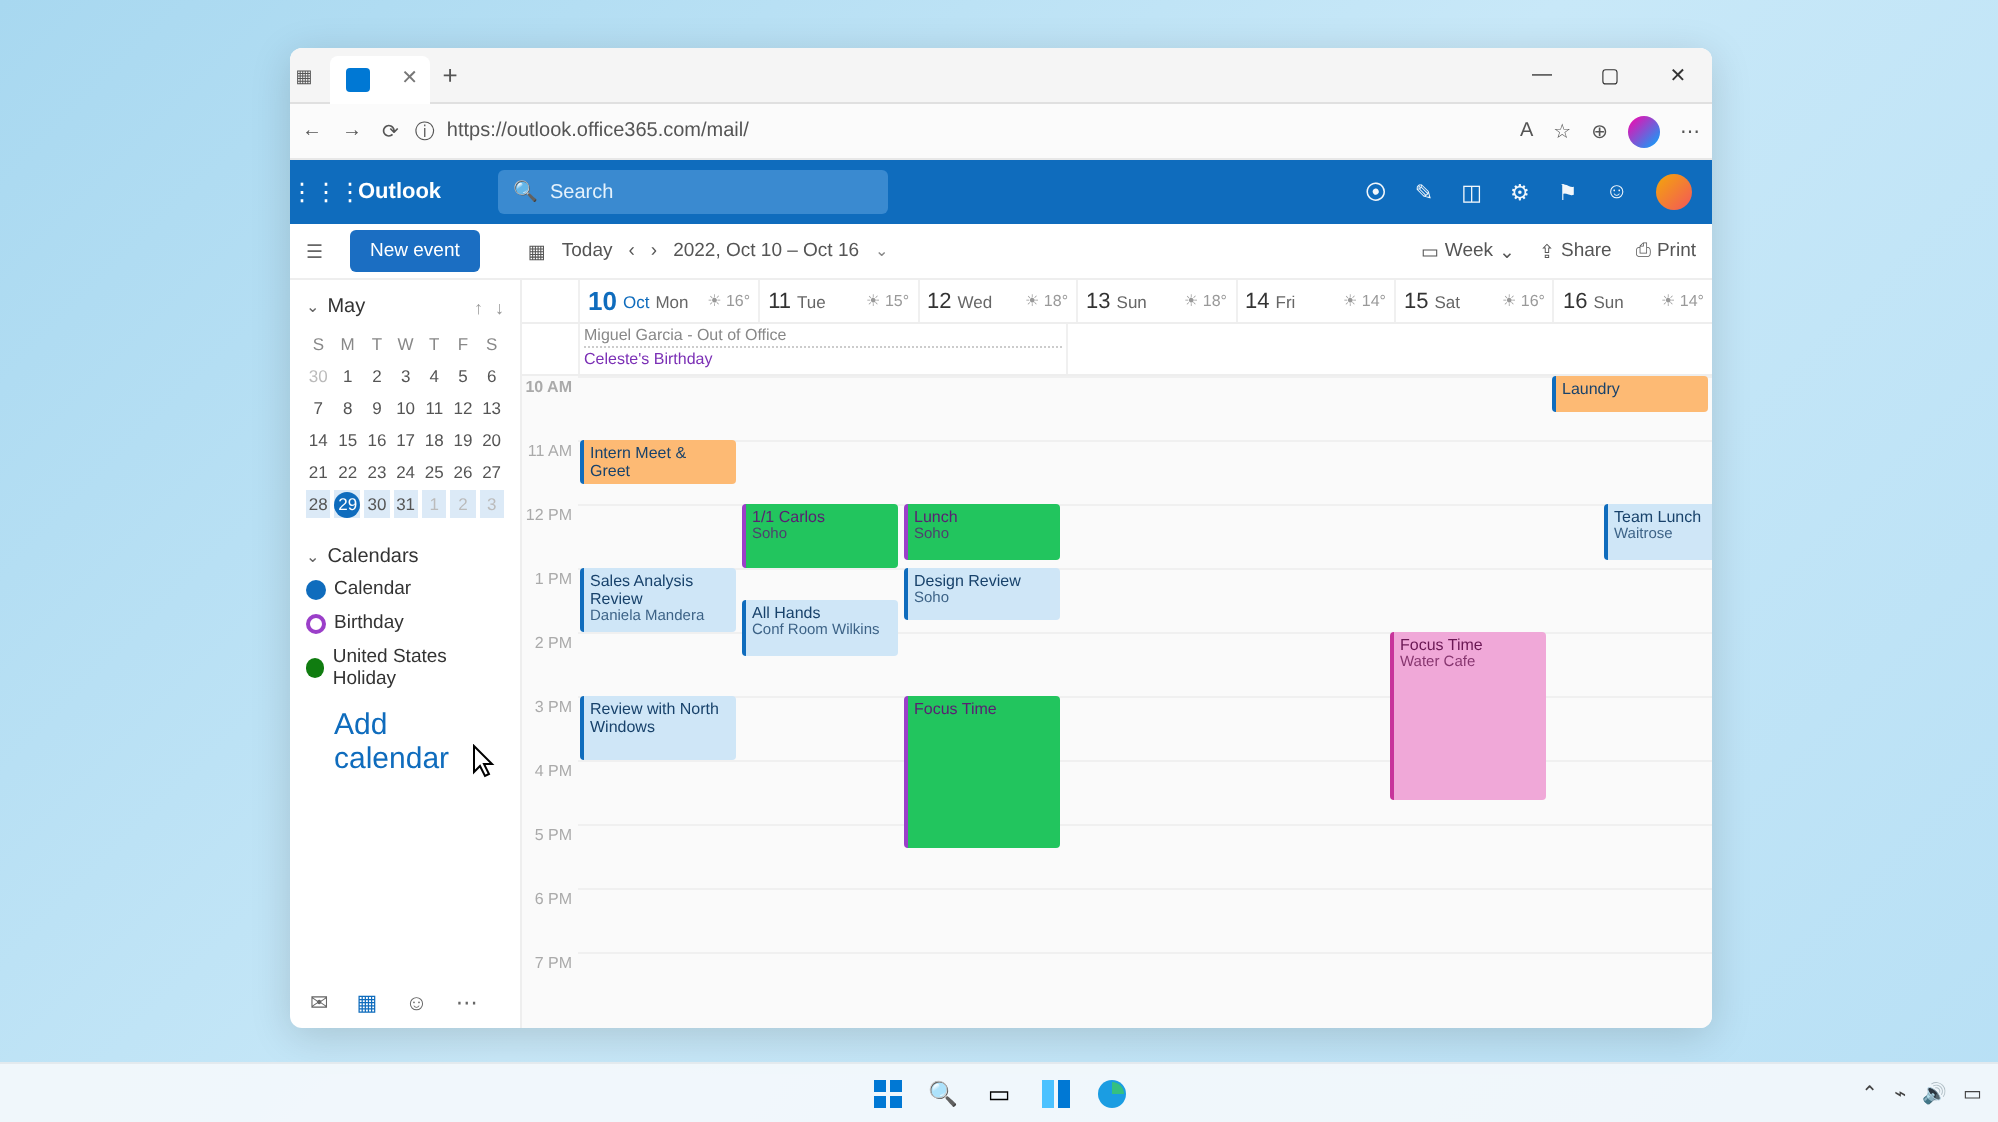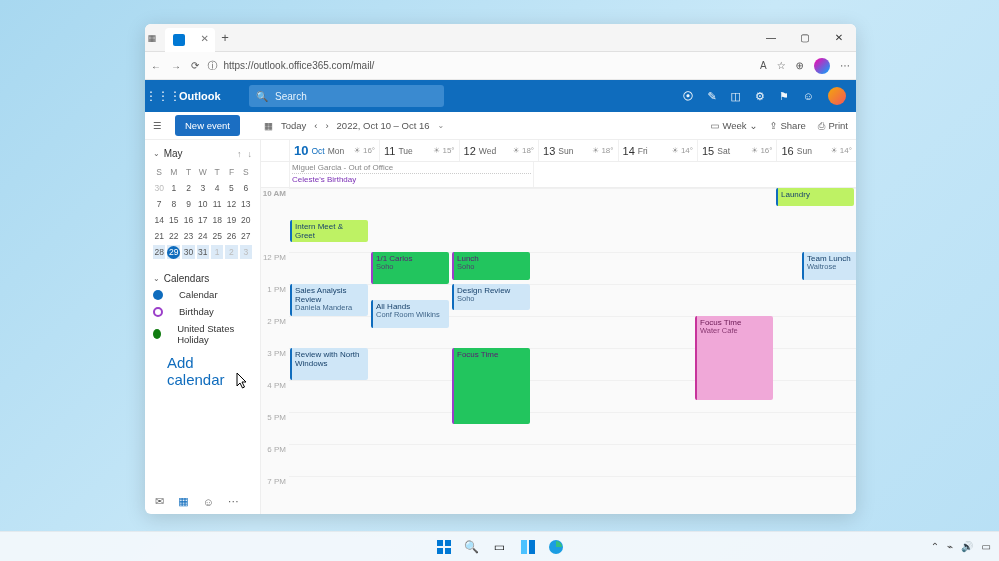--- a/index.html
+++ b/index.html
@@ -42,21 +42,21 @@
   .monthhdr .arrows{margin-left:auto;color:#999;display:flex;gap:6px;font-size:9px;}
   .mini{width:100%;}
   .mini tr{height:14px;}
   .mini td,.mini th{width:14.2%;text-align:center;font-size:8.5px;color:#555;}
   .mini th{color:#888;font-weight:400;}
   .mini .dim{color:#bbb;}
   .mini .today{background:#0f6cbd;color:#fff;border-radius:50%;display:inline-block;width:13px;height:13px;line-height:13px;}
   .mini .sel td{background:#dceaf7;}
   .calhdr{display:flex;align-items:center;font-size:10px;color:#333;margin-top:10px;padding:2px;}
   .callist{font-size:9.5px;color:#333;}
-  .callist div{display:flex;align-items:center;gap:16px;padding:3px 2px;}
+  .callist div{display:flex;align-items:center;gap:4px;padding:3px 2px;}
   .dot{width:10px;height:10px;border-radius:50%;display:inline-block;}
   .addcal{color:#0f6cbd;font-size:15px;padding:6px 2px 0 16px;}
   .siderail{margin-top:auto;display:flex;gap:14px;padding:6px 4px;color:#666;font-size:11px;align-items:center;}
   .siderail .active{color:#0f6cbd;}
   
   .grid{flex:1;display:flex;flex-direction:column;background:#fafafa;}
   .dayrow{height:22px;display:flex;border-bottom:1px solid #eee;background:#fff;}
   .timecol{width:28px;flex-shrink:0;}
   .daycell{flex:1;border-left:1px solid #f0f0f0;display:flex;align-items:center;padding:0 4px;font-size:8.5px;color:#666;gap:3px;position:relative;}
   .daycell.first{flex:1.15;}
@@ -68,21 +68,21 @@
   .allday .oof{color:#888;border-bottom:1px dotted #ccc;padding-bottom:1px;margin-bottom:1px;}
   .allday .bday{color:#7b2fb5;}
   .hours{flex:1;position:relative;overflow:hidden;}
   .hrow{position:absolute;left:0;right:0;display:flex;height:32px;}
   .hrow .lbl{width:28px;font-size:8px;color:#aaa;text-align:right;padding-right:3px;padding-top:1px;}
   .hrow .line{flex:1;border-top:1px solid #f0f0f0;}
   .evt{position:absolute;font-size:8px;border-radius:2px;padding:2px 3px;overflow:hidden;line-height:1.15;border-left:2px solid;}
   .evt .t{font-weight:500;}
   .evt .s{opacity:0.8;font-size:7.5px;}
   .blue{background:#cfe6f7;border-color:#0f6cbd;color:#18426b;}
-  .blue2{background:#bef264;border-color:#0f6cbd;color:#18426b;}
+  .blue2{background:#fdba74;border-color:#0f6cbd;color:#18426b;}
   .purple{background:#22c55e;border-color:#9b3fc9;color:#5a2072;}
   .pink{background:#f0a8d8;border-color:#c7349b;color:#6b1854;}
   
   .taskbar{position:absolute;left:0;right:0;bottom:0;height:30px;background:rgba(245,248,252,0.9);display:flex;align-items:center;justify-content:center;gap:6px;border-top:1px solid rgba(0,0,0,0.05);}
   .taskbar .ti{width:22px;height:22px;display:flex;align-items:center;justify-content:center;font-size:12px;border-radius:3px;}
   .tray{position:absolute;right:8px;display:flex;gap:8px;font-size:10px;color:#444;align-items:center;}
   .cursor{position:absolute;left:236px;top:372px;font-size:14px;color:#000;pointer-events:none;}
   svg{display:block;}
 </style>
 </head>
@@ -306,20 +306,24 @@
           <div class="oof">Miguel Garcia - Out of Office</div>
           <div class="bday">Celeste's Birthday</div>
         </div>
         <div class="slot" style="flex:4;"></div>
       </div>
       <div class="hours" id="hours">
           <div class="hrow" style="top: 0px; font-weight: bold;">
             <div class="lbl">10 AM</div>
             <div class="line"></div>
           </div>
+          <div class="hrow" style="top: 32px;">
+            <div class="lbl">11 AM</div>
+            <div class="line"></div>
+          </div>
           <div class="hrow" style="top: 64px;">
             <div class="lbl">12 PM</div>
             <div class="line"></div>
           </div>
           <div class="hrow" style="top: 96px;">
             <div class="lbl">1 PM</div>
             <div class="line"></div>
           </div>
           <div class="hrow" style="top: 128px;">
             <div class="lbl">2 PM</div>

